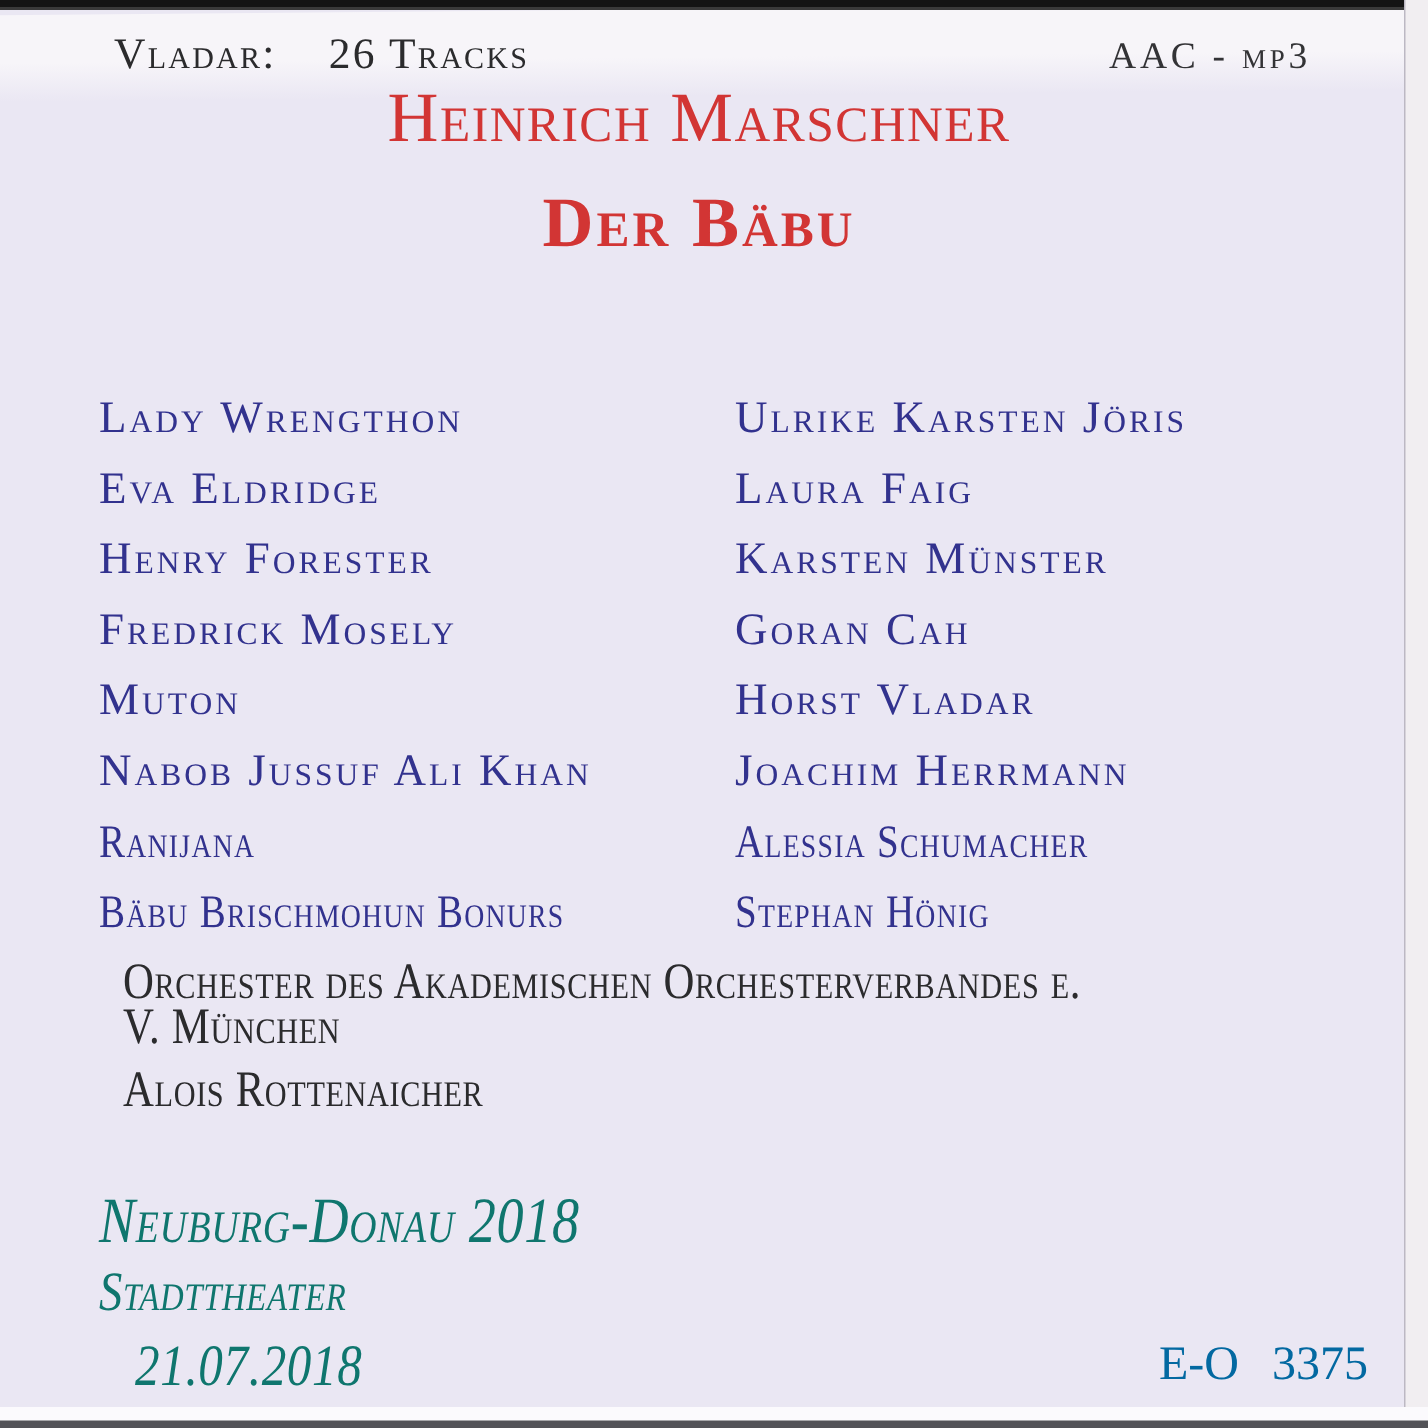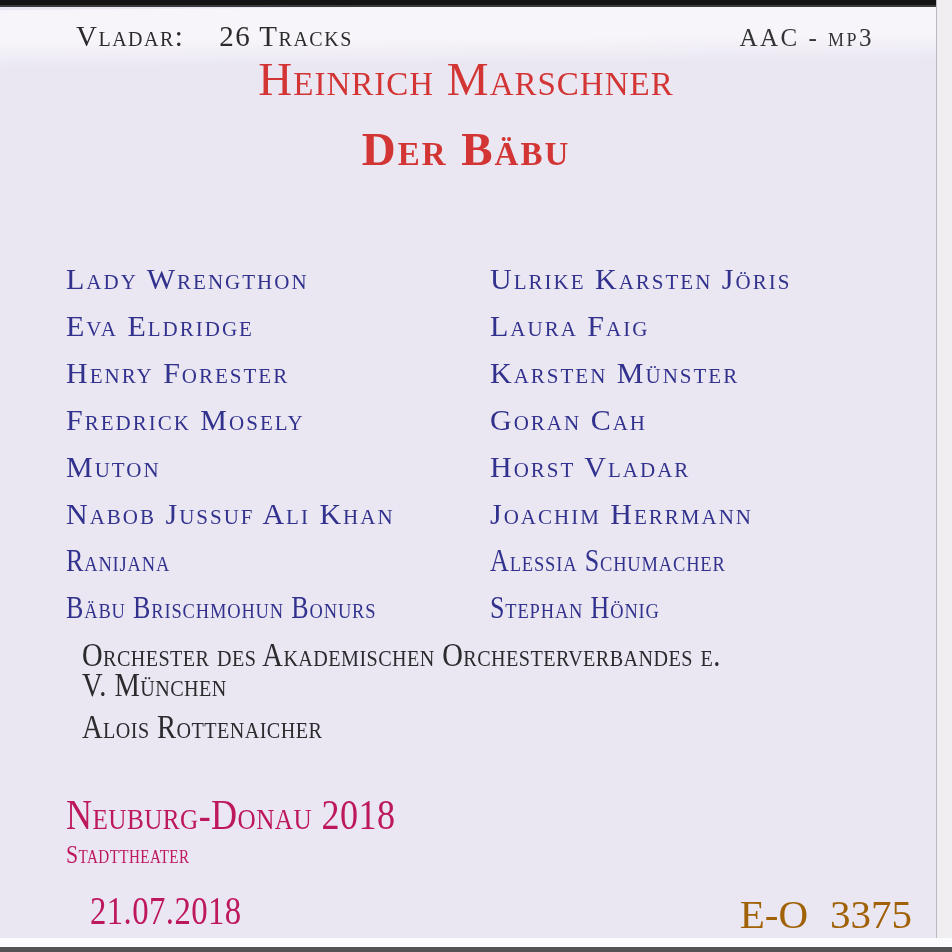--- a/index.html
+++ b/index.html
@@ -88,28 +88,28 @@
     font-size: 34px; line-height: 30px;
     font-variant: small-caps; white-space: nowrap;
   }
   .conductor {
     margin-top: 10px;
     font-size: 34px; line-height: 34px;
     font-variant: small-caps; white-space: nowrap;
     color: #2b2b2d;
   }
 
-  .footer-line { position: absolute; left: 66px; color: #be185d; font-variant: small-caps; white-space: nowrap; }
+  .footer-line { position: absolute; left: 66px; color: #0f766e; font-variant: small-caps; white-space: nowrap; font-style: italic; }
   .f-location { top: 790px; font-size: 43px; }
-  .f-venue    { top: 840px; font-size: 26px; }
+  .f-venue    { top: 840px; font-size: 37px; }
   .f-date     { top: 888px; font-size: 39px; margin-left: 24px; }
 
   .catalog {
     position: absolute; right: 40px; top: 890px;
-    font-size: 41px; color: #a16207;
+    font-size: 32px; color: #0369a1;
     display: flex; gap: 22px; white-space: nowrap;
   }
 </style>
 </head>
 <body>
 
 <div class="scan">
 
   <div class="top-light"></div>
   <div class="edge-top"></div>

